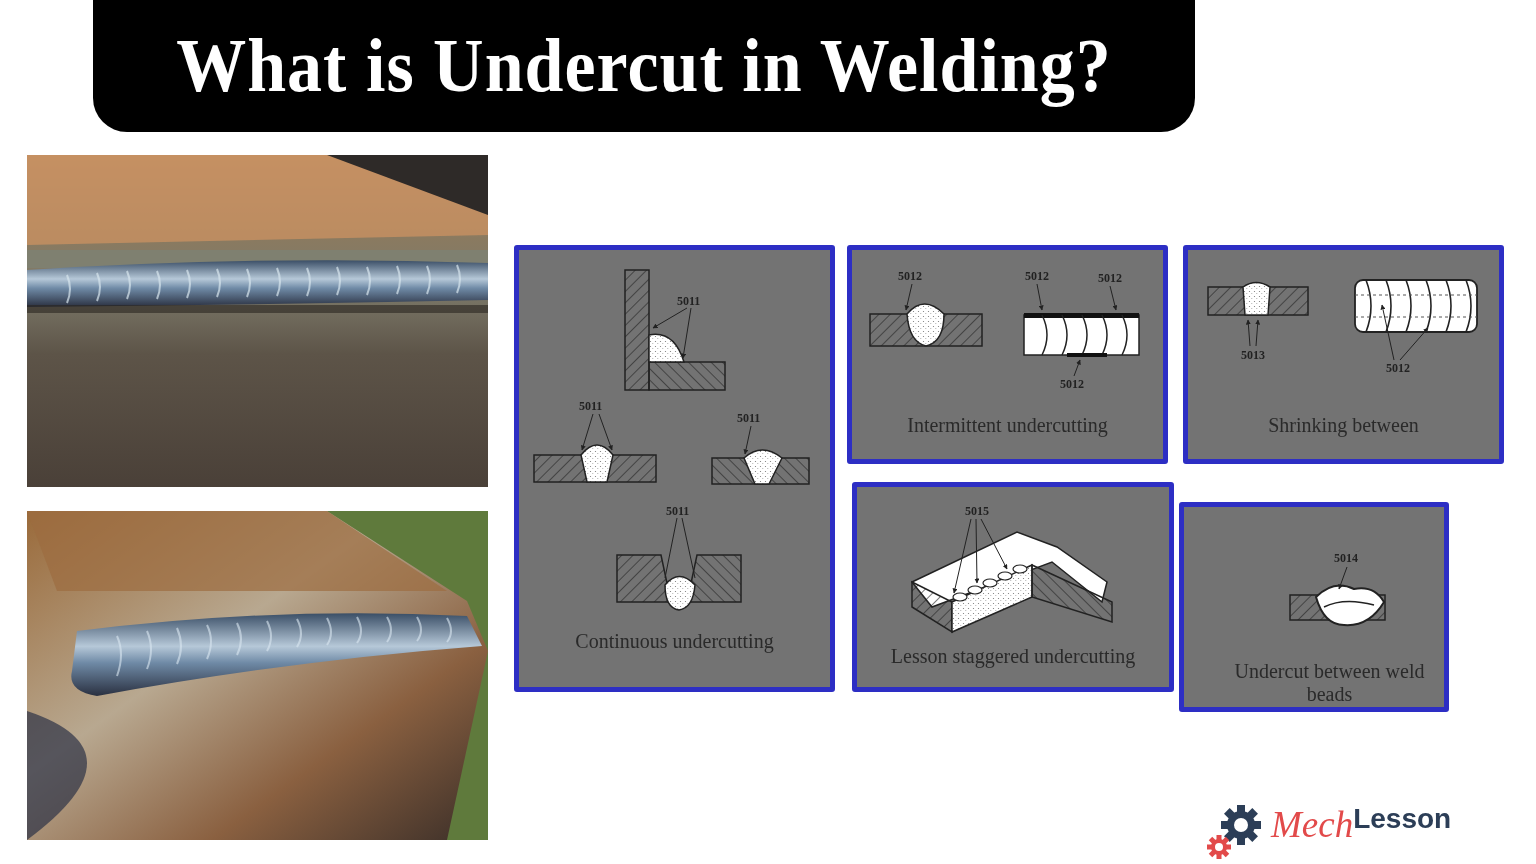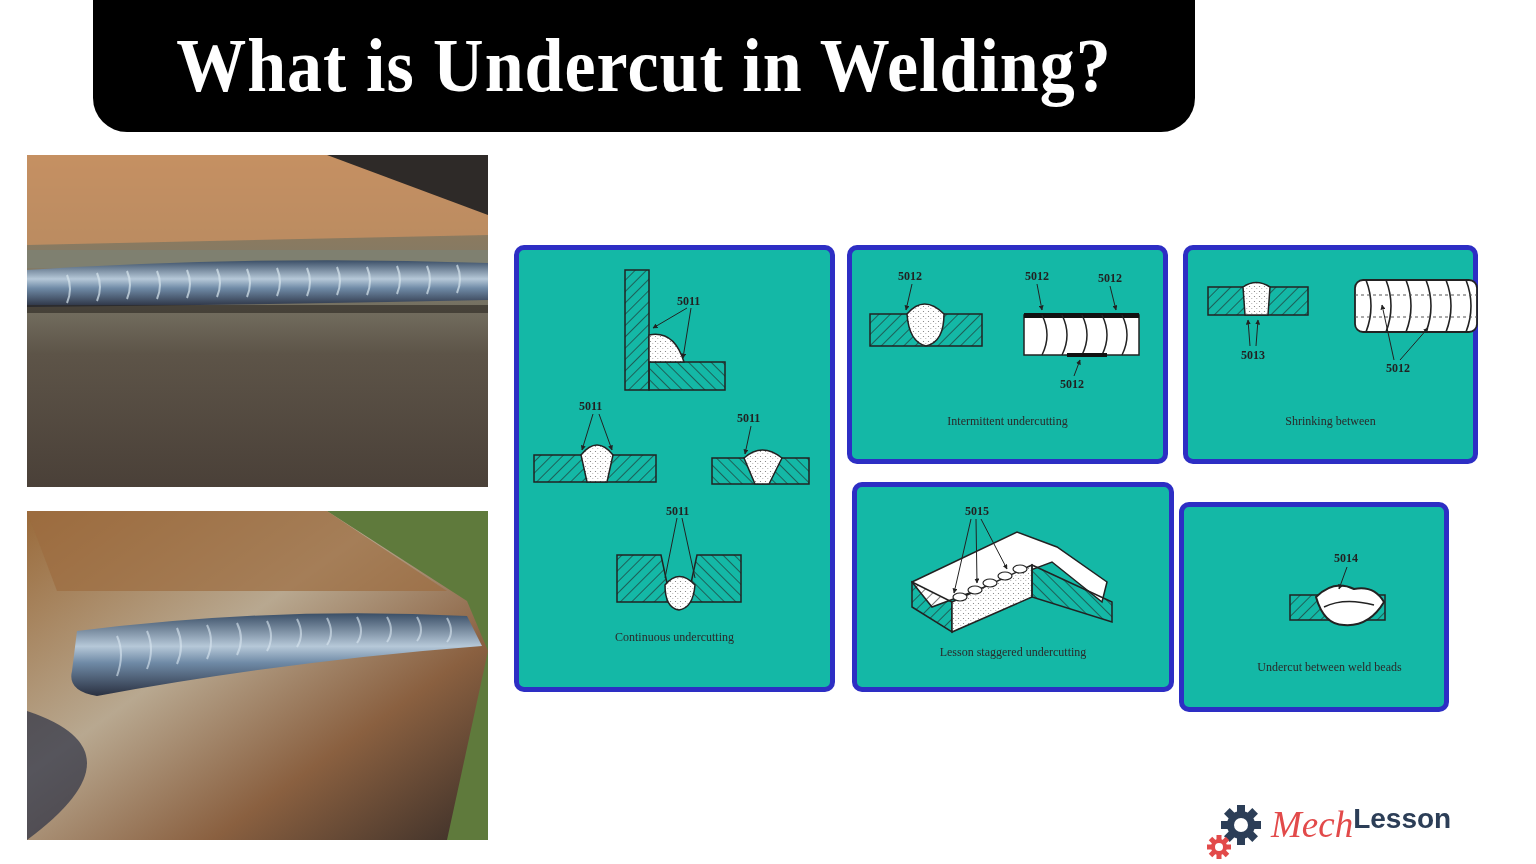--- a/index.html
+++ b/index.html
@@ -3,27 +3,27 @@
 <meta charset="utf-8">
 <style>
   html, body { margin:0; padding:0; }
   body { width:1536px; height:864px; background:#ffffff; position:relative; overflow:hidden; font-family:"DejaVu Serif", serif; }
   .title-bar { position:absolute; left:93px; top:0; width:1102px; height:132px; background:#000; border-radius:0 0 34px 34px; display:flex; align-items:center; justify-content:center; }
   .title-bar h1 { margin:0; color:#fff; font-family:"Liberation Serif", serif; font-weight:bold; font-size:70px; letter-spacing:1px; transform:scaleY(1.08); }
   .photo { position:absolute; left:27px; width:461px; overflow:hidden; }
   .photo svg { width:100%; height:100%; display:block; }
   .photo-top { top:155px; height:332px; }
   .photo-bottom { top:511px; height:329px; }
-  .panel { position:absolute; border:5px solid #2d2ec4; background:#14b8a6; box-sizing:border-box; border-radius:10px; }
-  .panel .cap { position:absolute; left:0; right:0; text-align:center; font-family:"Liberation Serif", serif; font-size:12px; color:#2a2a2a; }
+  .panel { position:absolute; border:5px solid #2d2ec4; background:#737373; box-sizing:border-box; border-radius:3px; }
+  .panel .cap { position:absolute; left:0; right:0; text-align:center; font-family:"Liberation Serif", serif; font-size:20px; color:#2a2a2a; }
   .panel svg { position:absolute; left:0; top:0; }
   .lbl { font-family:"Liberation Serif", serif; font-size:12px; font-weight:bold; fill:#222; }
   .p1 { left:514px; top:245px; width:321px; height:447px;padding-left:44px; }
   .p2 { left:847px; top:245px; width:321px; height:219px; }
-  .p3 { left:1183px; top:245px; width:295px; height:219px; }
+  .p3 { left:1183px; top:245px; width:321px; height:219px; }
   .p4 { left:852px; top:482px; width:322px; height:210px; }
   .p5 { left:1179px; top:502px; width:270px; height:210px; }
   .logo { position:absolute; left:1205px; top:803px; height:60px; display:flex; align-items:flex-start; }
   .logo .mech { font-family:"Liberation Serif", serif; font-style:italic; font-size:37px; color:#e24a4a; margin-left:6px; }
   .logo .lesson { font-family:"Liberation Sans", sans-serif; font-weight:bold; font-size:28px; color:#2c3e57; }
 </style>
 </head>
 <body>
 
 <svg width="0" height="0" style="position:absolute">

